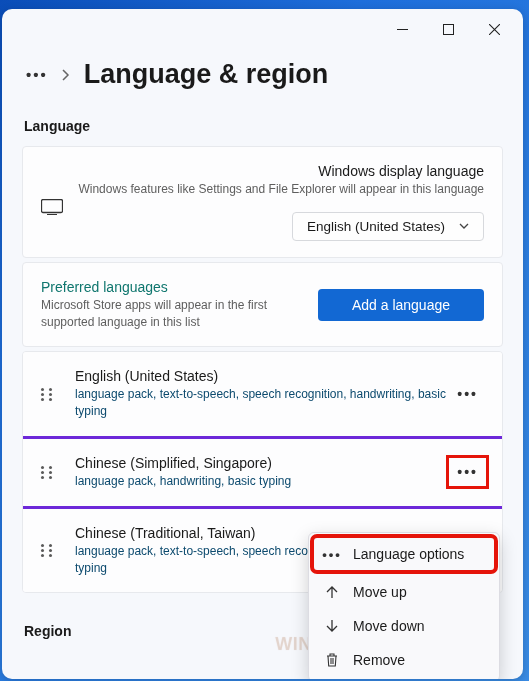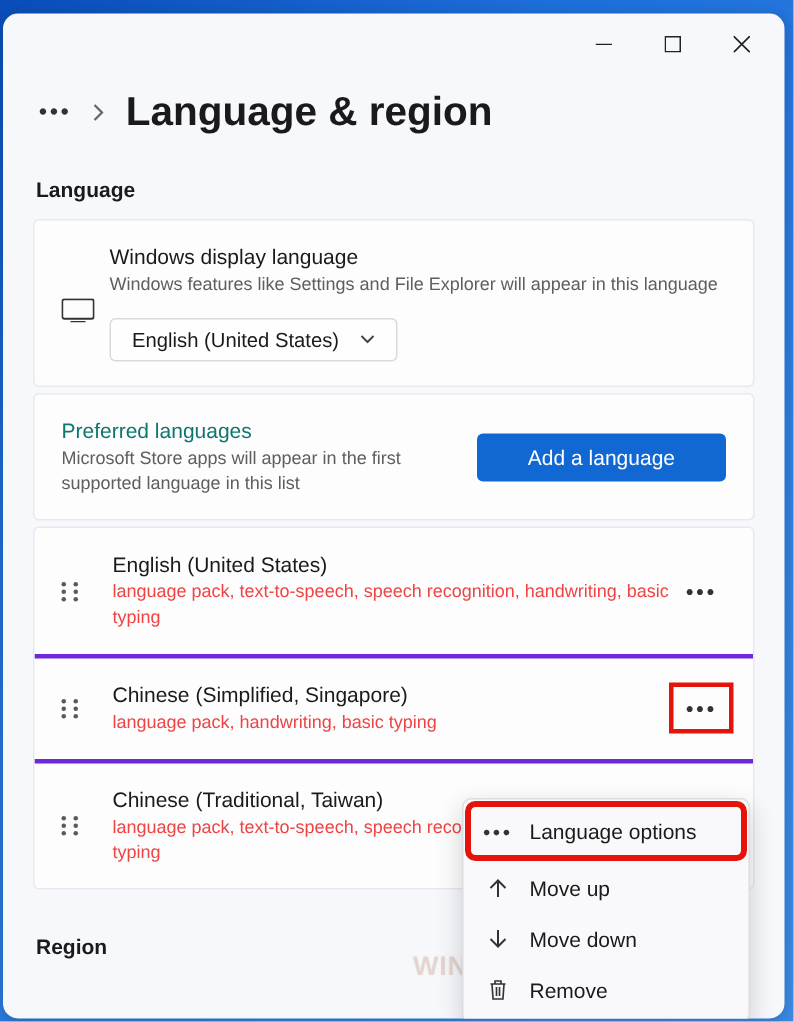--- a/index.html
+++ b/index.html
@@ -45,21 +45,21 @@
     font-size: 14px; font-weight: 600; color: #1a1a1a;
     margin: 0px 0 12px 2px;
   }
   .card {
     background: #fdfdfe;
     border: 1px solid #e7e9ed;
     border-radius: 4px;
     margin-bottom: 4px;
   }
   .card.pad { padding: 16px 18px; }
-  .disp-row { display: flex; gap: 10px; align-items: flex-start; }
+  .disp-row { display: flex; gap: 10px; align-items: flex-start; text-align: right; }
   .disp-icon { width: 22px; height: 18px; margin-top: 36px; }
   .disp-body { flex: 1; }
   .disp-title { font-size: 14px; font-weight: 400; color: #1a1a1a; margin-bottom: 2px; }
   .disp-desc { font-size: 12px; color: #5e5e5e; line-height: 1.4; margin-bottom: 14px; }
   .dropdown {
     display: inline-flex; align-items: center; gap: 14px;
     border: 1px solid #d7d9dd; border-radius: 4px;
     padding: 6px 14px; font-size: 13.5px; color: #1a1a1a;
     background: #fefefe;
   }
@@ -80,21 +80,21 @@
   }
   .lang-item:first-child { border-top: none; }
   .drag-handle {
     width: 14px; display: grid;
     grid-template-columns: 1fr 1fr;
     gap: 2px; margin-right: 20px;
   }
   .drag-handle span { width:3px; height:3px; background:#5a5a5a; border-radius:50%; }
   .lang-body { flex:1; min-width:0; }
   .lang-name { font-size:14px; color:#1a1a1a; margin-bottom:2px; }
-  .lang-feat { font-size:12px; color:#ef4444; line-height:1.4; }
+  .lang-feat { font-size:12px; color:#0c4a6e; line-height:1.4; }
   .more-dots { font-weight:700; letter-spacing:2px; color:#333; font-size:14px; padding:4px 6px; }
   .hl { outline: 3px solid #e5140a; outline-offset: 2px; }
   .lang-list { border:1px solid #e7e9ed; border-radius:4px; overflow:hidden; }
   .context-menu {
     position: absolute;
     left: 306px; top: 523px;
     width: 192px;
     background: #f9f9fb;
     border: 1px solid #dcdce2;
     border-radius: 6px;

